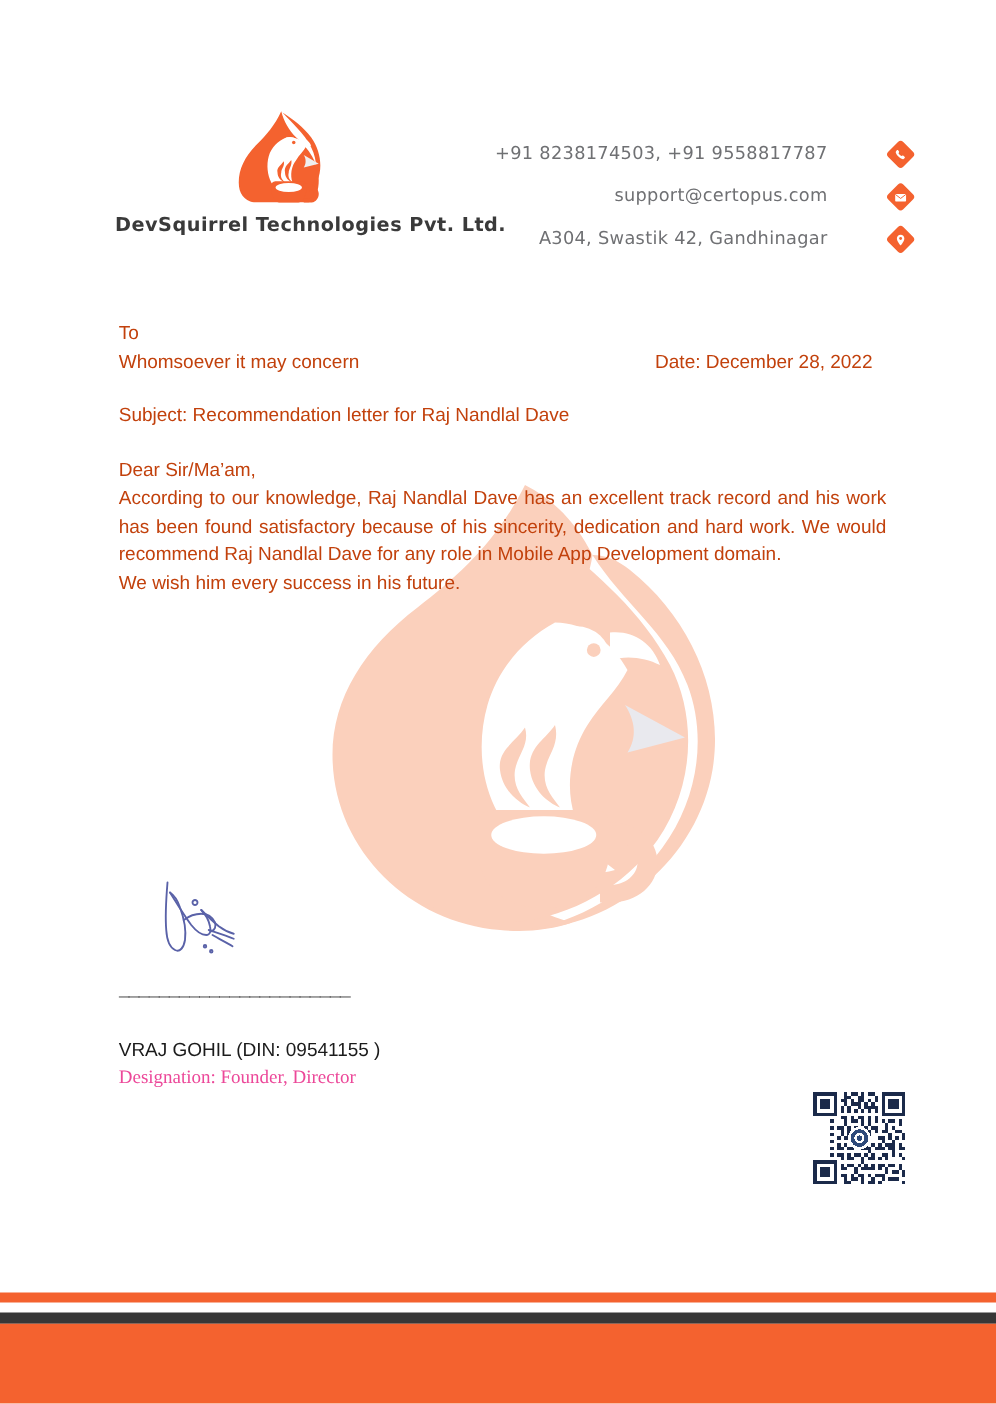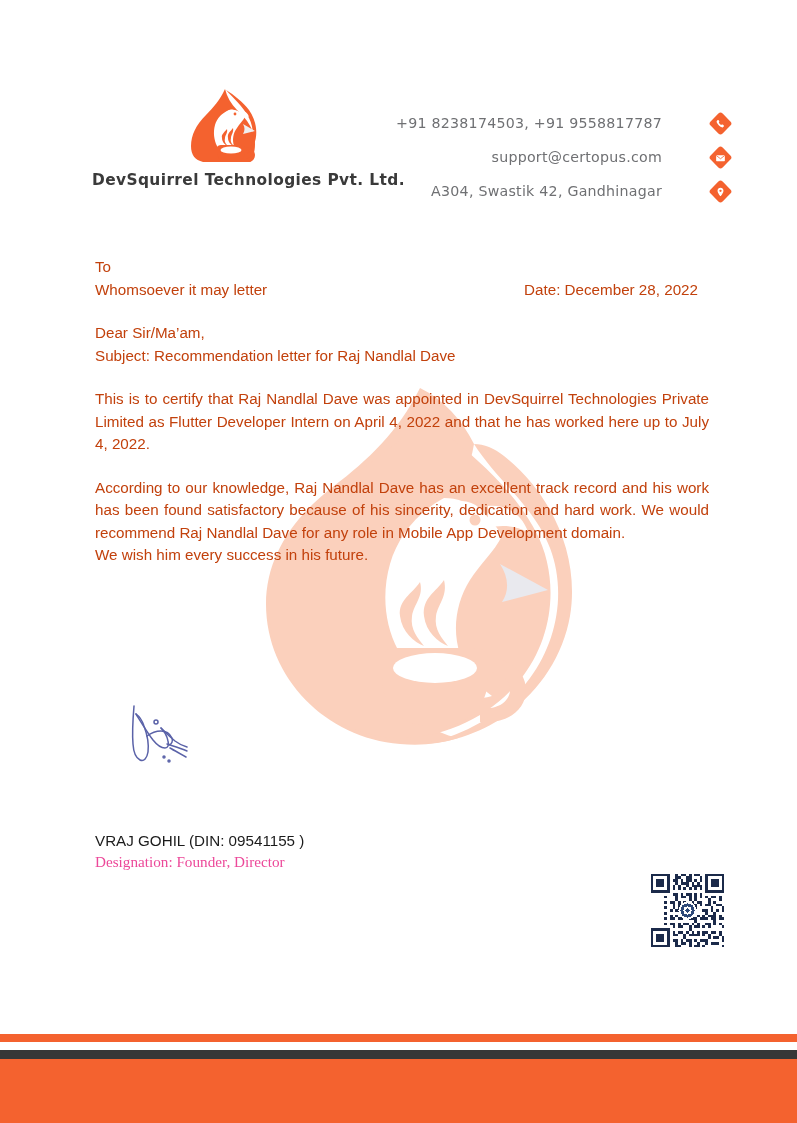--- a/index.html
+++ b/index.html
@@ -305,31 +305,30 @@
         </span>
       </div>
 
     </div>
   </div>
 
   <div id="letter">
 
     <div id="to-row">
       <div class="lt-line">To</div>
-      <div class="lt-line">Whomsoever it may letter</div>
+      <div class="lt-line">Whomsoever it may concern</div>
       <div id="date-text">Date: December 28, 2022</div>
     </div>
 
     <div class="lt-gap"></div>
 
+    <p class="lt-para nojust" id="p-subject">Subject: Recommendation letter for Raj Nandlal Dave</p>
+
     <p class="lt-para nojust" id="p-salutation">Dear Sir/Ma’am,</p>
 
-    <p class="lt-para nojust" id="p-subject">Subject: Recommendation letter for Raj Nandlal Dave</p>
-
-    <p class="lt-para" id="p-one">This is to certify that Raj Nandlal Dave was appointed in DevSquirrel Technologies Private Limited as Flutter Developer Intern on April 4, 2022 and that he has worked here up to July 4, 2022.</p>
 
     <p class="lt-para" id="p-two">According to our knowledge, Raj Nandlal Dave has an excellent track record and his work has been found satisfactory because of his sincerity, dedication and hard work. We would recommend Raj Nandlal Dave for any role in Mobile App Development domain.</p>
 
     <p class="lt-para nojust" id="p-closing">We wish him every success in his future.</p>
 
   </div>
 
   <div id="sig-block">
     <svg id="signature-img" viewBox="0 0 80 72" aria-hidden="true">
       <g fill="none" stroke="#5a62a8" stroke-width="1.5" stroke-linecap="round" stroke-linejoin="round">

